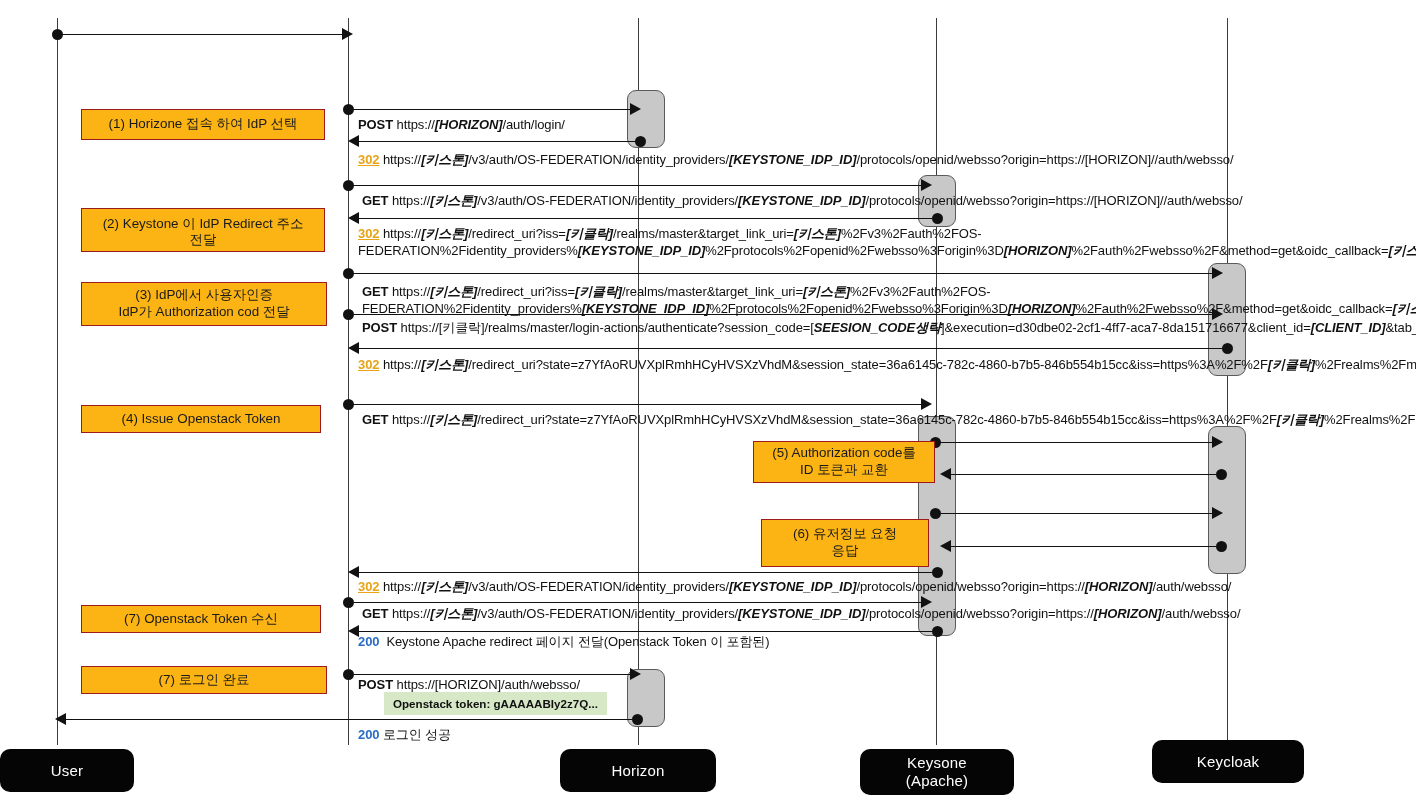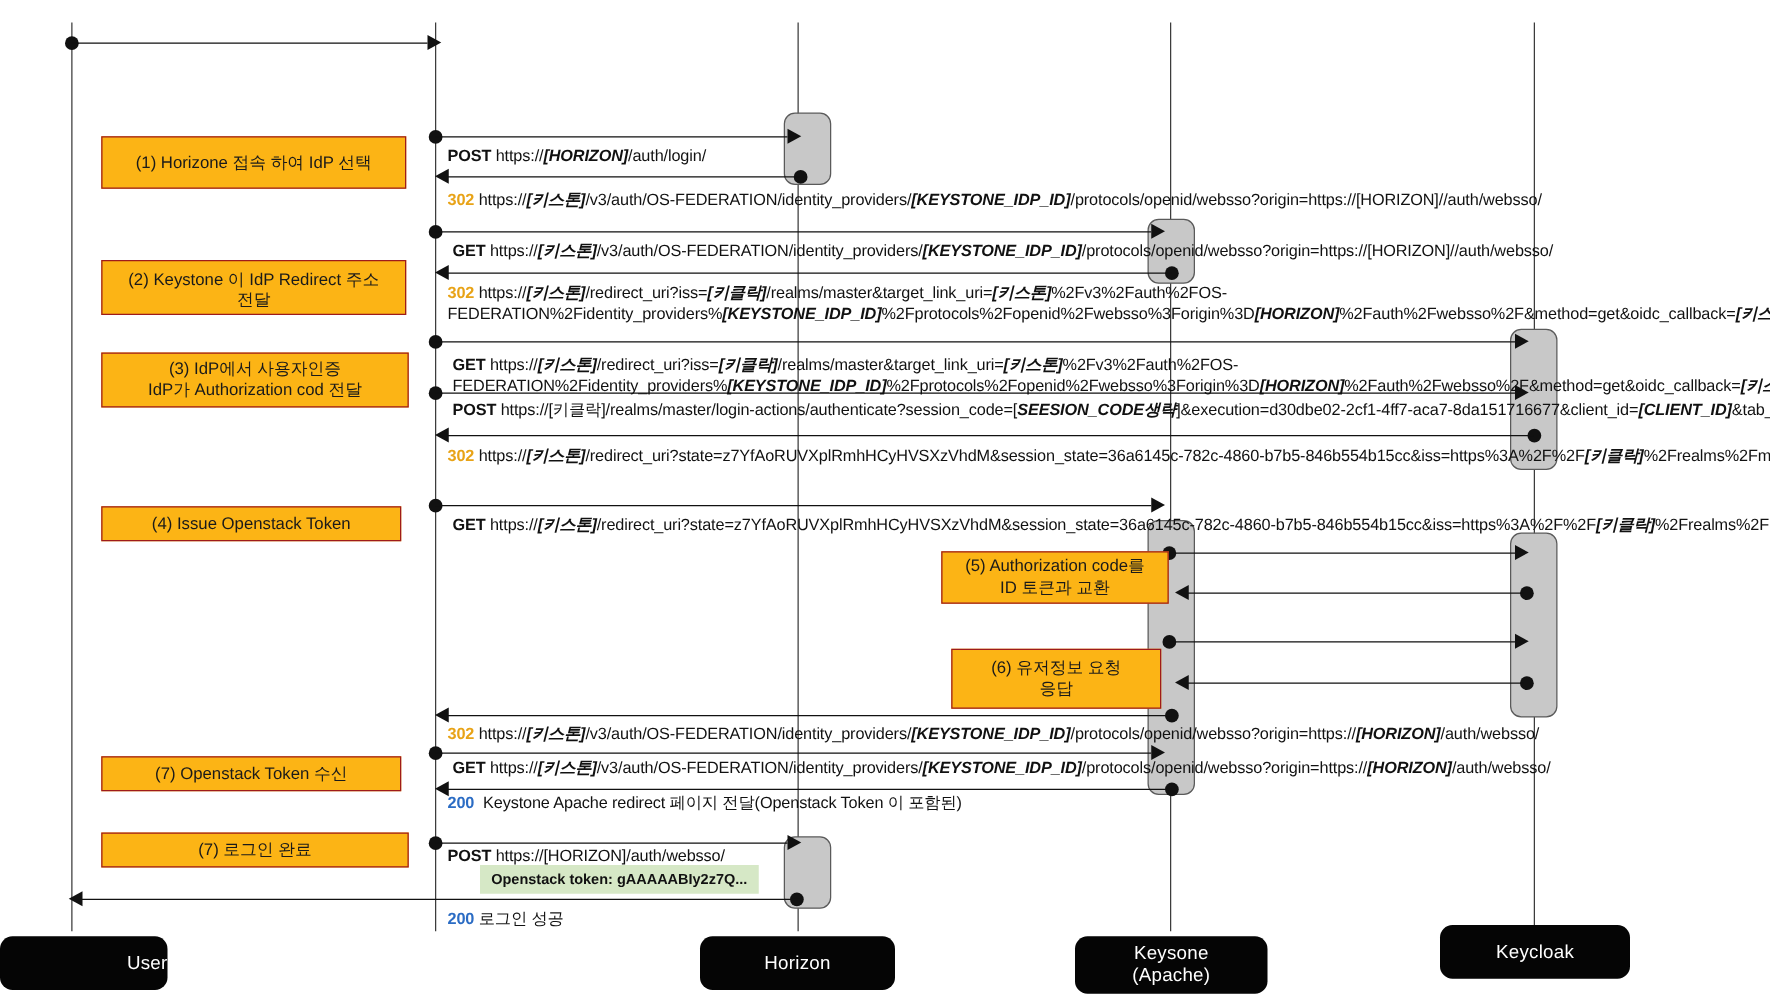--- a/index.html
+++ b/index.html
@@ -71,21 +71,21 @@
   
   .msg {
     position: absolute;
     font-size: 13px;
     color: #111;
     line-height: 1.28;
     white-space: nowrap;
     letter-spacing: -.1px;
   }
   .msg .verb { font-weight: bold; }
-  .msg .code302 { color: #e8a317; font-weight: bold; }
+  .msg .code302 { color: #e8a317; font-weight: bold; text-decoration: underline; }
   .msg .code200 { color: #2b6cc4; font-weight: bold; }
   .msg .ph { font-style: italic; font-weight: bold; }
 
   
   .note-green {
     position: absolute;
     background: #d6e8c6;
     color: #111;
     font-size: 11.6px;
     font-weight: bold;
@@ -258,21 +258,21 @@
     <span>https://[HORIZON]/auth/websso/</span>
   </div>
 
   <div class="msg" style="left:358px; top:727px;">
     <span class="code200">200</span>
     <span>로그인 성공</span>
   </div>
 
   <div class="note-green" style="left:384px; top:692px;">Openstack token: gAAAAABIy2z7Q...</div>
 
-  <div class="step" style="left:81px; top:109px; width:244px; height:42px;">
+  <div class="step" style="left:81px; top:109px; width:244px; height:31px;">
     <span>(1) Horizone 접속 하여 IdP 선택</span>
   </div>
 
   <div class="step" style="left:81px; top:208px; width:244px; height:44px;align-items:flex-end;">
     <span>(2) Keystone 이 IdP Redirect 주소<br>전달</span>
   </div>
 
   <div class="step" style="left:81px; top:282px; width:246px; height:44px;">
     <span>(3) IdP에서 사용자인증<br>IdP가 Authorization cod 전달</span>
   </div>
@@ -290,21 +290,21 @@
   </div>
 
   <div class="step" style="left:81px; top:605px; width:240px; height:28px;">
     <span>(7) Openstack Token 수신</span>
   </div>
 
   <div class="step" style="left:81px; top:666px; width:246px; height:28px;">
     <span>(7) 로그인 완료</span>
   </div>
 
-  <div class="participant" style="left:0px; top:749px; width:134px; height:43px;justify-content:flex-end;">
+  <div class="participant" style="left:0px; top:749px; width:134px; height:43px;">
     <span>User</span>
   </div>
 
 
   <div class="participant" style="left:560px; top:749px; width:156px; height:43px;">
     <span>Horizon</span>
   </div>
 
   <div class="participant" style="left:860px; top:749px; width:154px; height:46px;">
     <span>Keysone<br>(Apache)</span>

